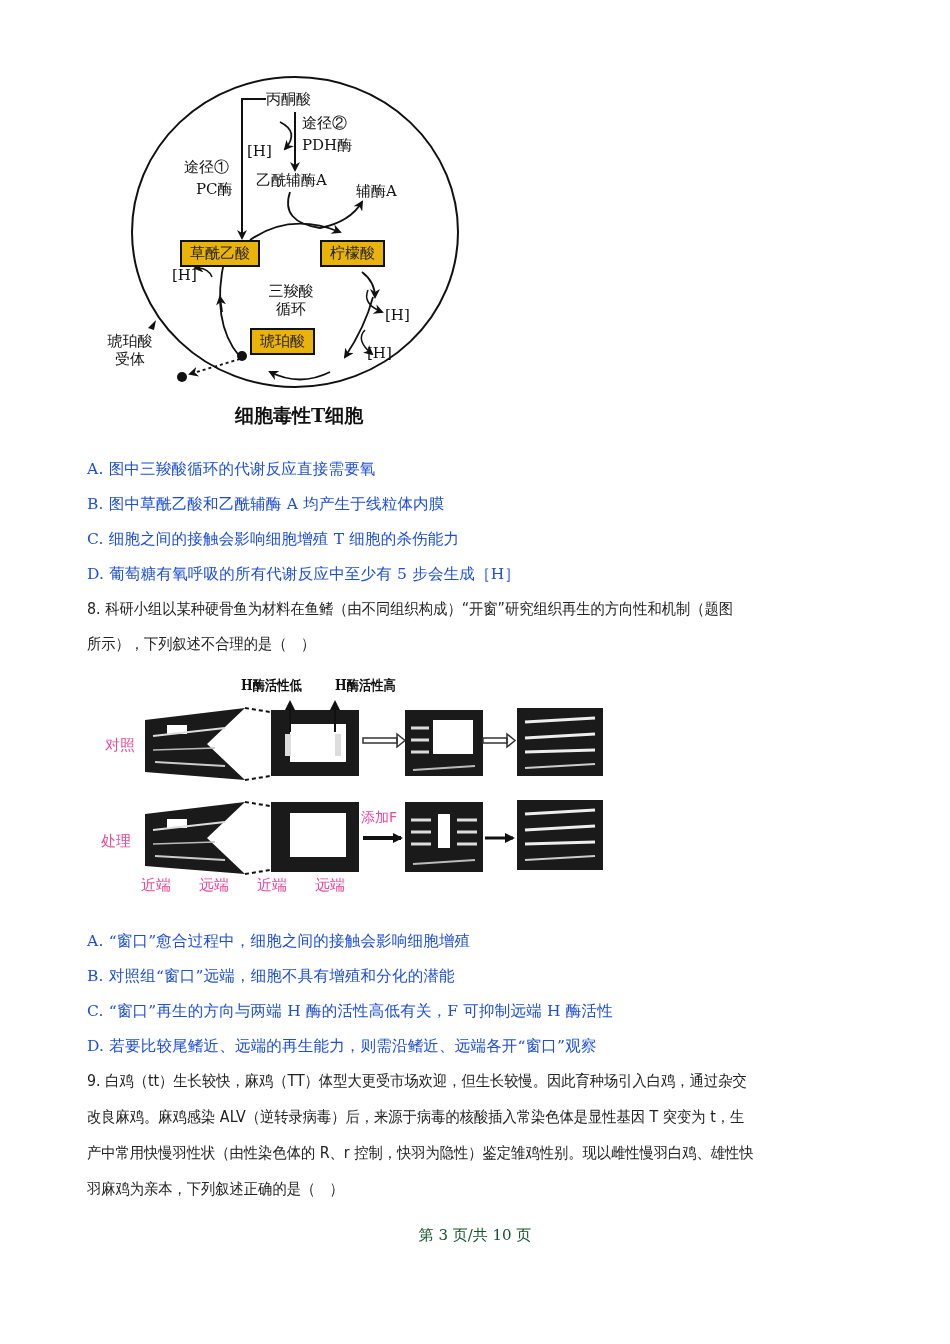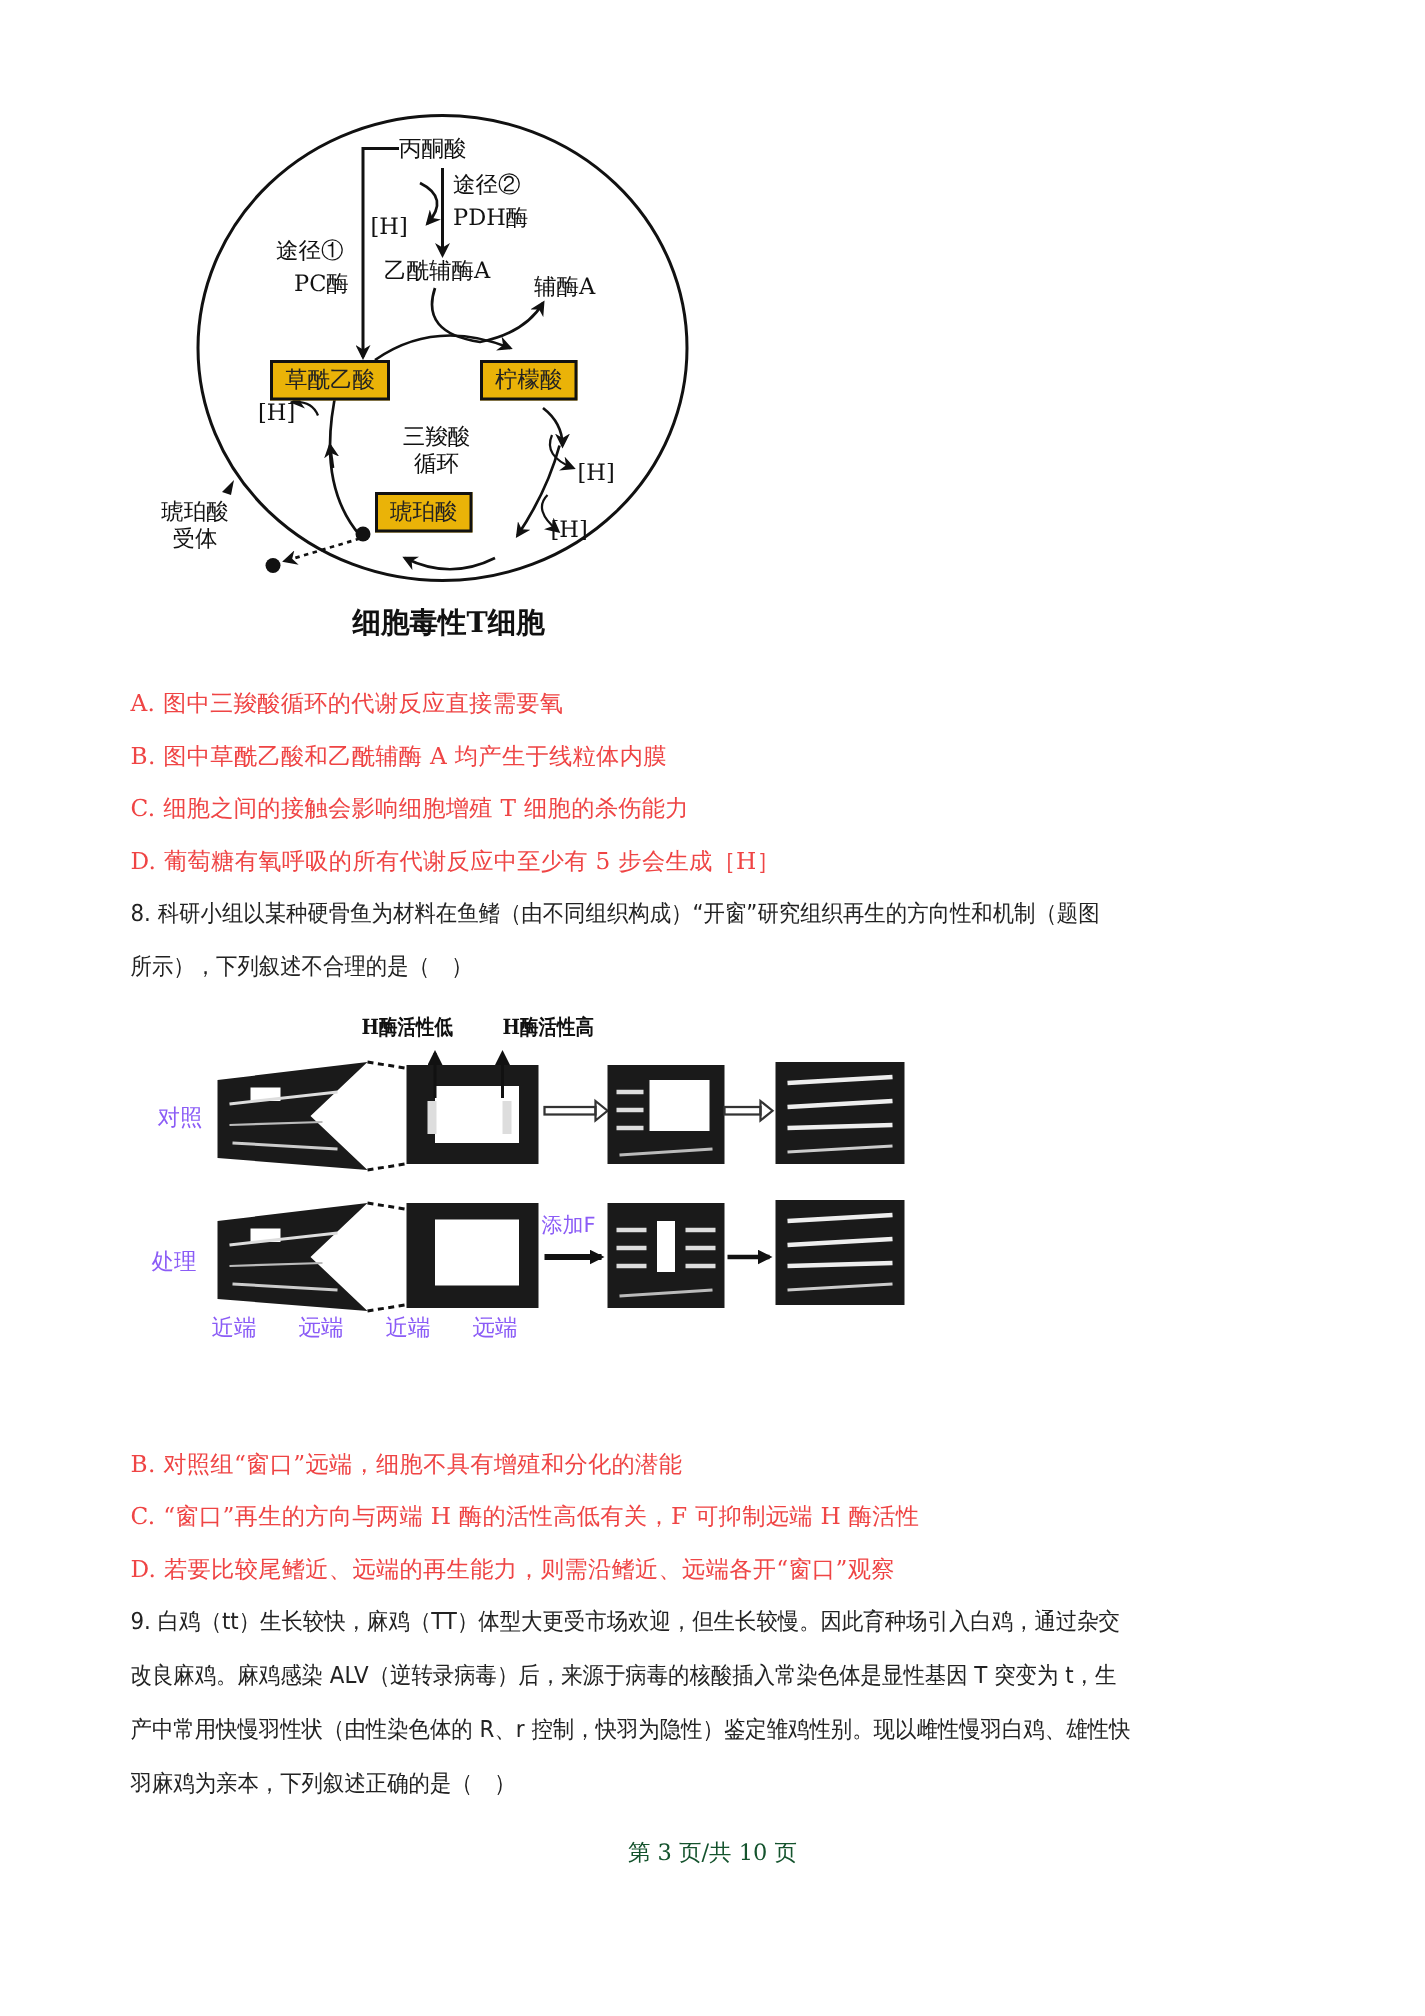--- a/index.html
+++ b/index.html
@@ -8,27 +8,27 @@
     .page { position: absolute; left: 0; top: 0; width: 820px; height: 1344px; }
 
     
     .fig1 { position: absolute; left: 90px; top: 72px; width: 390px; height: 360px; }
     .fig1 svg { position: absolute; left: 0; top: 0; width: 390px; height: 360px; }
     .fig1 .lbl { position: absolute; font-family: "DejaVu Serif", serif; font-size: 15px; color: #111; white-space: nowrap; line-height: 1; }
     .fig1 .box { position: absolute; border: 2px solid #111; background: #eab308; font-size: 15px; padding: 3px 8px; line-height: 1.1; white-space: nowrap; }
     .fig1 .ctr { text-align: center; }
 
     
-    .line { position: absolute; left: 87px; font-family: "DejaVu Serif", "Liberation Serif", serif; font-size: 15.5px; color: #ef4444; white-space: nowrap; letter-spacing: 0.2px; }
+    .line { position: absolute; left: 87px; font-family: "DejaVu Serif", "Liberation Serif", serif; font-size: 15.5px; color: #1d4ed8; white-space: nowrap; letter-spacing: 0.2px; }
     .qline { position: absolute; left: 87px; font-family: "DejaVu Sans", sans-serif; font-size: 15.5px; color: #222; white-space: nowrap; transform: scaleX(0.92); transform-origin: left center; }
 
     
     .fig2 { position: absolute; left: 95px; top: 672px; width: 530px; height: 230px; }
     .fig2 svg { position: absolute; left: 0; top: 0; width: 530px; height: 230px; }
-    .fig2 .lbl { position: absolute; font-family: "DejaVu Sans", sans-serif; font-size: 15px; color: #8b5cf6; white-space: nowrap; line-height: 1; }
+    .fig2 .lbl { position: absolute; font-family: "DejaVu Sans", sans-serif; font-size: 15px; color: #ec4899; white-space: nowrap; line-height: 1; }
     .fig2 .lbl-s { position: absolute; font-family: "DejaVu Serif", serif; font-size: 14px; color: #111; white-space: nowrap; line-height: 1; font-weight: bold; transform: scaleX(0.88); transform-origin: left center; }
 
     .footer { position: absolute; left: 0; width: 950px; top: 1226px; text-align: center; font-family: "DejaVu Serif", serif; font-size: 15px; color: #14532d; }
   </style>
 </head>
 <body>
 
 <div class="page">
 
   <div class="fig1">
@@ -173,20 +173,21 @@
     <span class="lbl-s" style="left:240px; top:6px;">H酶活性高</span>
     <span class="lbl" style="left:10px; top:66px;">对照</span>
     <span class="lbl" style="left:6px; top:162px;">处理</span>
     <span class="lbl" style="left:266px; top:138px; font-size:14px;">添加F</span>
     <span class="lbl" style="left:46px; top:206px;">近端</span>
     <span class="lbl" style="left:104px; top:206px;">远端</span>
     <span class="lbl" style="left:162px; top:206px;">近端</span>
     <span class="lbl" style="left:220px; top:206px;">远端</span>
   </div>
 
+  <div class="line" style="top:931px;">A. “窗口”愈合过程中，细胞之间的接触会影响细胞增殖</div>
   <div class="line" style="top:966px;">B. 对照组“窗口”远端，细胞不具有增殖和分化的潜能</div>
   <div class="line" style="top:1001px;">C. “窗口”再生的方向与两端 H 酶的活性高低有关，F 可抑制远端 H 酶活性</div>
   <div class="line" style="top:1036px;">D. 若要比较尾鳍近、远端的再生能力，则需沿鳍近、远端各开“窗口”观察</div>
 
   <div class="qline" style="top:1071px;">9. 白鸡（tt）生长较快，麻鸡（TT）体型大更受市场欢迎，但生长较慢。因此育种场引入白鸡，通过杂交</div>
   <div class="qline" style="top:1107px;">改良麻鸡。麻鸡感染 ALV（逆转录病毒）后，来源于病毒的核酸插入常染色体是显性基因 T 突变为 t，生</div>
   <div class="qline" style="top:1143px;">产中常用快慢羽性状（由性染色体的 R、r 控制，快羽为隐性）鉴定雏鸡性别。现以雌性慢羽白鸡、雄性快</div>
   <div class="qline" style="top:1179px;">羽麻鸡为亲本，下列叙述正确的是（　）</div>
 
   <div class="footer">第 3 页/共 10 页</div>

